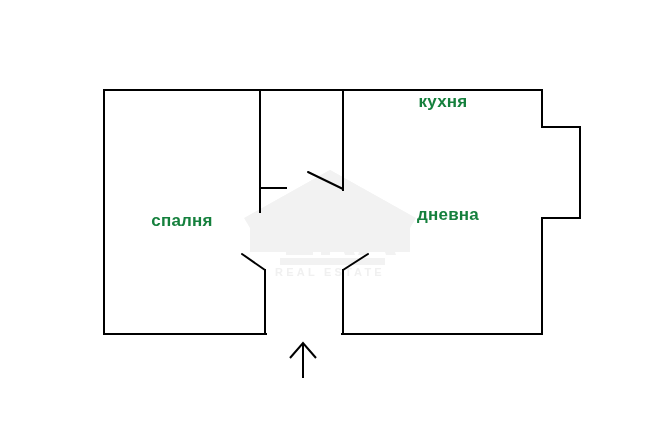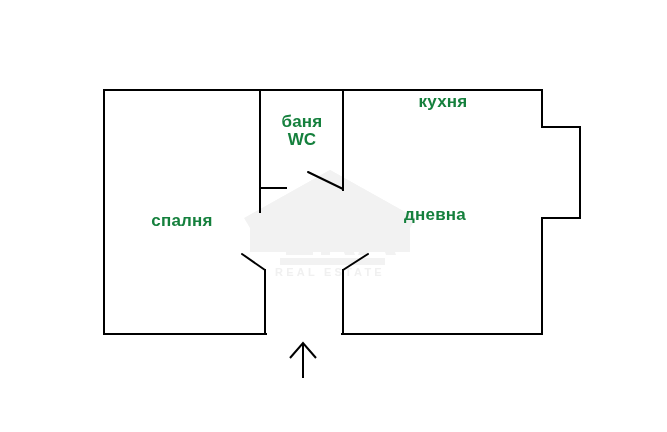--- a/index.html
+++ b/index.html
@@ -20,21 +20,21 @@
     font-family:"Liberation Sans", sans-serif;
     font-weight:bold;
     color:#15803d;
     white-space:nowrap;
     line-height:1.08;
     letter-spacing:0.2px;
   }
   #label-spalnya{ left:104px; top:212px; width:156px; text-align:center; font-size:17px;}
   #label-banya{ left:260px; top:113px; width:84px; text-align:center; font-size:17px;}
   #label-kuhnya{ left:343px; top:93px;  width:200px; text-align:center; font-size:17px;}
-  #label-dnevna{ left:335px; top:206px; width:200px; text-align:center; font-size:17px;}
+  #label-dnevna{ left:348px; top:206px; width:200px; text-align:center; font-size:17px;}
 </style>
 </head>
 <body>
 
 <div id="plan-root">
 
   <svg id="plan-svg" width="667" height="432" viewBox="0 0 667 432">
 
     <g opacity="1">
 
@@ -100,22 +100,18 @@
     </g>
 
     <g stroke="#000000" stroke-width="2" fill="none" stroke-linecap="butt">
       <path d="M 303 378 L 303 343"></path>
       <path d="M 290 358 L 303 343 L 316 358"></path>
     </g>
   </svg>
 
   <div class="room-label" id="label-spalnya">спалня</div>
 
-  <div class="room-label" id="label-banya">
-    <div>баня</div>
-    <div>WC</div>
-  </div>
 
   <div class="room-label" id="label-kuhnya">кухня</div>
 
   <div class="room-label" id="label-dnevna">дневна</div>
 
 </div>
 
 </body></html>

